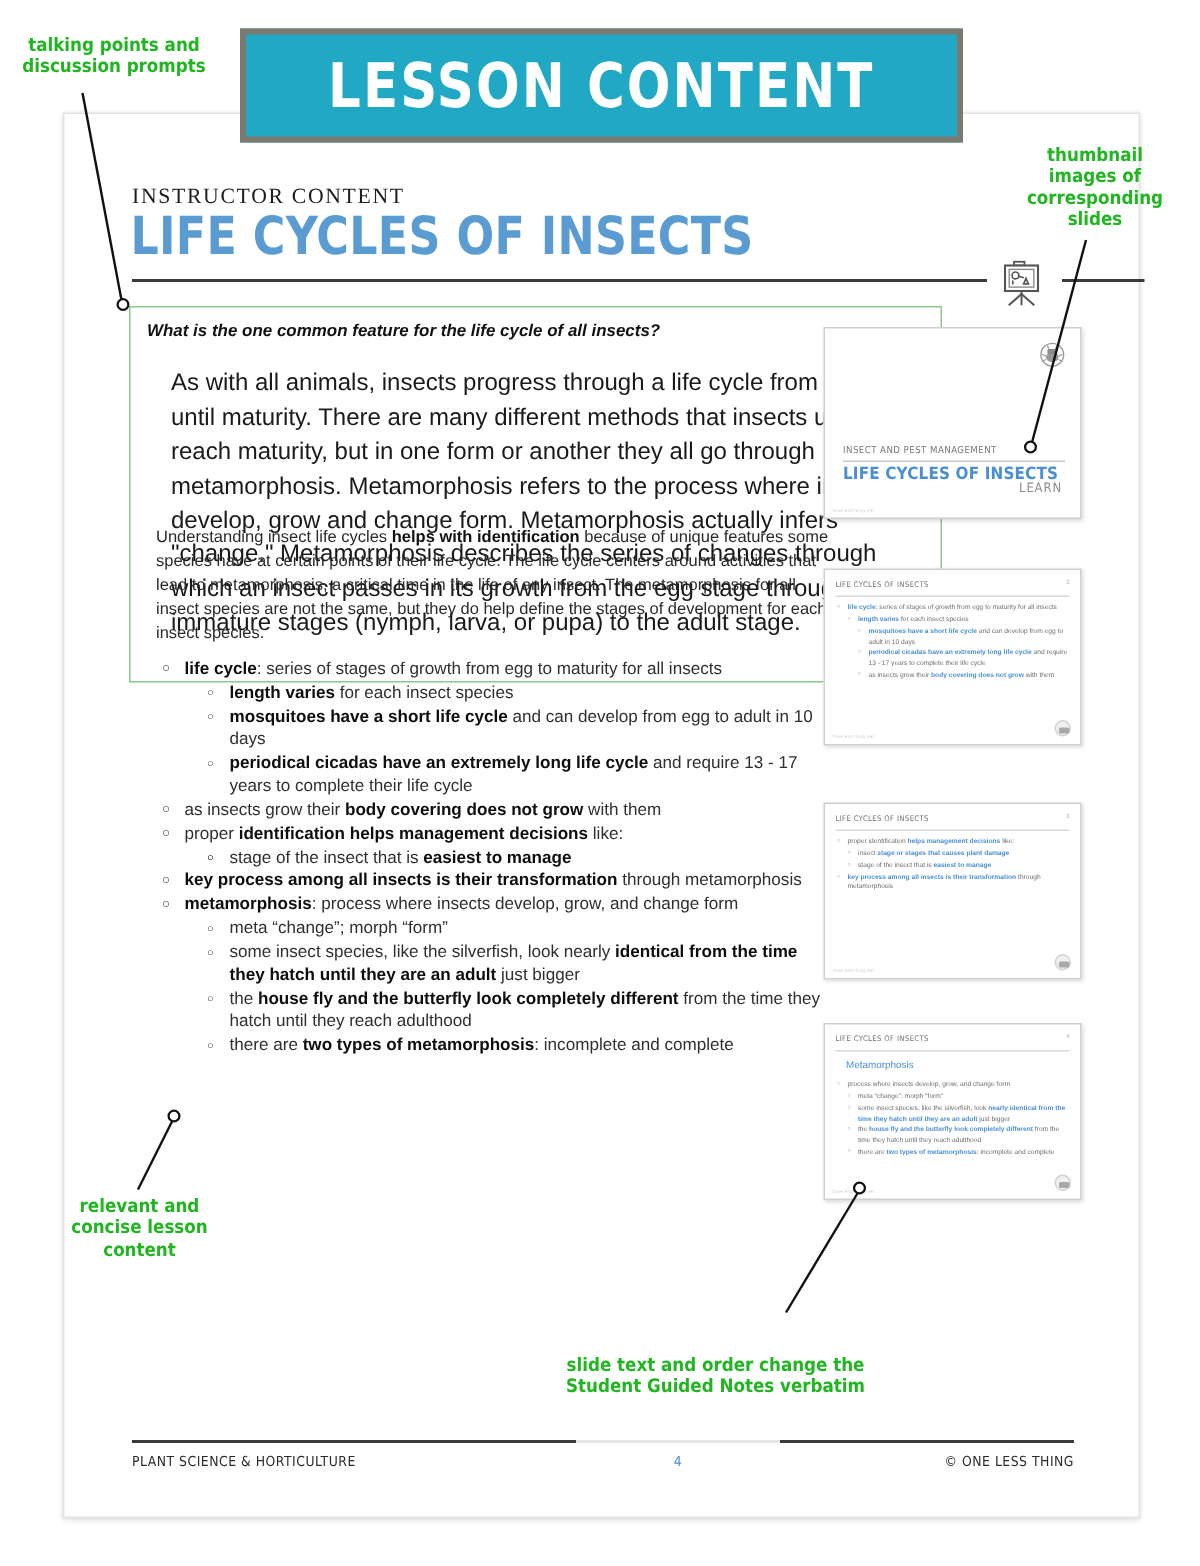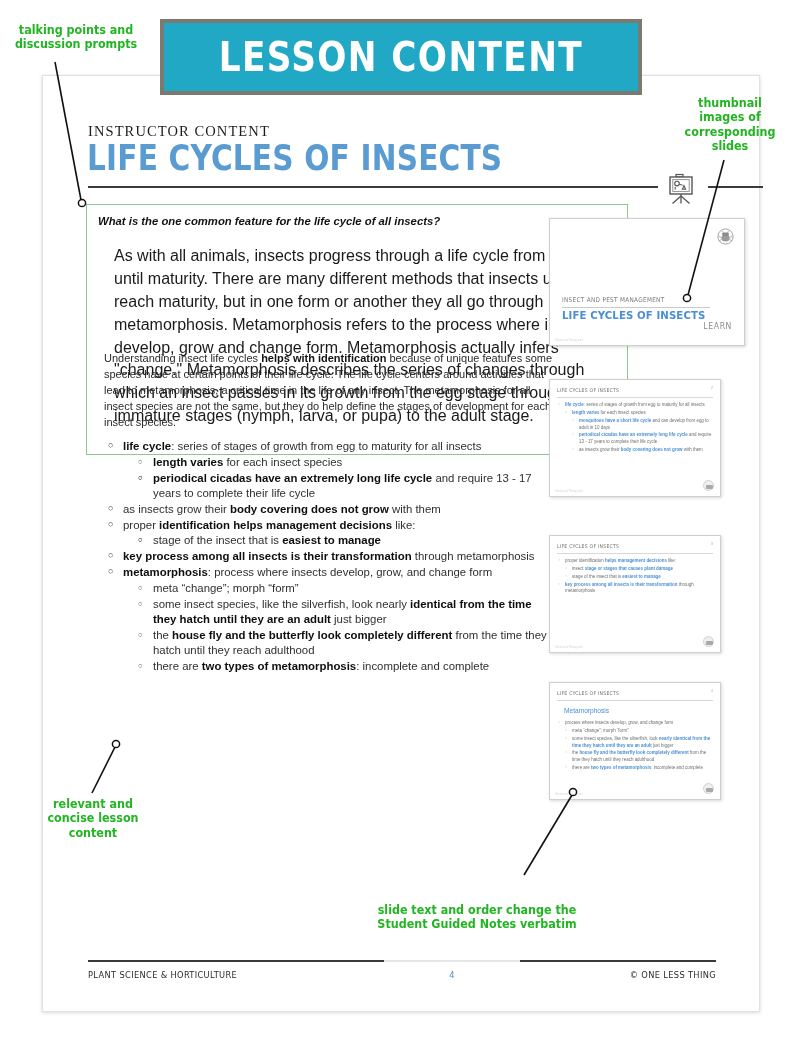--- a/index.html
+++ b/index.html
@@ -347,20 +347,21 @@
         <div class="li lvl1">
           <span class="bullet">○</span>
           <span class="txt"><b>life cycle</b>: series of stages of growth from egg to maturity for all insects</span>
         </div>
         <div class="li lvl2">
           <span class="bullet">○</span>
           <span class="txt"><b>length varies</b> for each insect species</span>
         </div>
         <div class="li lvl2">
           <span class="bullet">○</span>
+          <span class="txt"><b>mosquitoes have a short life cycle</b> and can develop from egg to adult in 10 days</span>
         </div>
         <div class="li lvl2">
           <span class="bullet">○</span>
           <span class="txt"><b>periodical cicadas have an extremely long life cycle</b> and require 13 - 17 years to complete their life cycle</span>
         </div>
         <div class="li lvl1">
           <span class="bullet">○</span>
           <span class="txt">as insects grow their <b>body covering does not grow</b> with them</span>
         </div>
         <div class="li lvl1">
@@ -393,21 +394,21 @@
         <div class="li lvl2">
           <span class="bullet">○</span>
           <span class="txt">the <b>house fly and the butterfly look completely different</b> from the time they hatch until they reach adulthood</span>
         </div>
         <div class="li lvl2">
           <span class="bullet">○</span>
           <span class="txt">there are <b>two types of metamorphosis</b>: incomplete and complete</span>
         </div>
       </div>
 
-    <div class="thumb" id="thumb-1" style="left:506px; top:142px; width:196px; height:128px;">
+    <div class="thumb" id="thumb-1" style="left:506px; top:142px; width:172px; height:128px;">
       <svg class="ts-icon" viewBox="0 0 17 17">
         <circle cx="8.5" cy="8.5" r="7.6" fill="none" stroke="#9a9a9a" stroke-width="0.9"></circle>
         <ellipse cx="8.5" cy="10.2" rx="4.2" ry="3.3" fill="#9a9a9a"></ellipse>
         <rect x="5.3" y="4.6" width="6.4" height="3.4" rx="0.7" fill="#8a8a8a"></rect>
         <line x1="6.4" y1="4.4" x2="5.2" y2="2.6" stroke="#9a9a9a" stroke-width="0.8"></line>
         <line x1="10.6" y1="4.4" x2="11.8" y2="2.6" stroke="#9a9a9a" stroke-width="0.8"></line>
         <line x1="4.3" y1="9.4" x2="1.6" y2="8.2" stroke="#9a9a9a" stroke-width="0.8"></line>
         <line x1="12.7" y1="9.4" x2="15.4" y2="8.2" stroke="#9a9a9a" stroke-width="0.8"></line>
         <line x1="4.3" y1="11.6" x2="1.8" y2="13" stroke="#9a9a9a" stroke-width="0.8"></line>
         <line x1="12.7" y1="11.6" x2="15.2" y2="13" stroke="#9a9a9a" stroke-width="0.8"></line>

